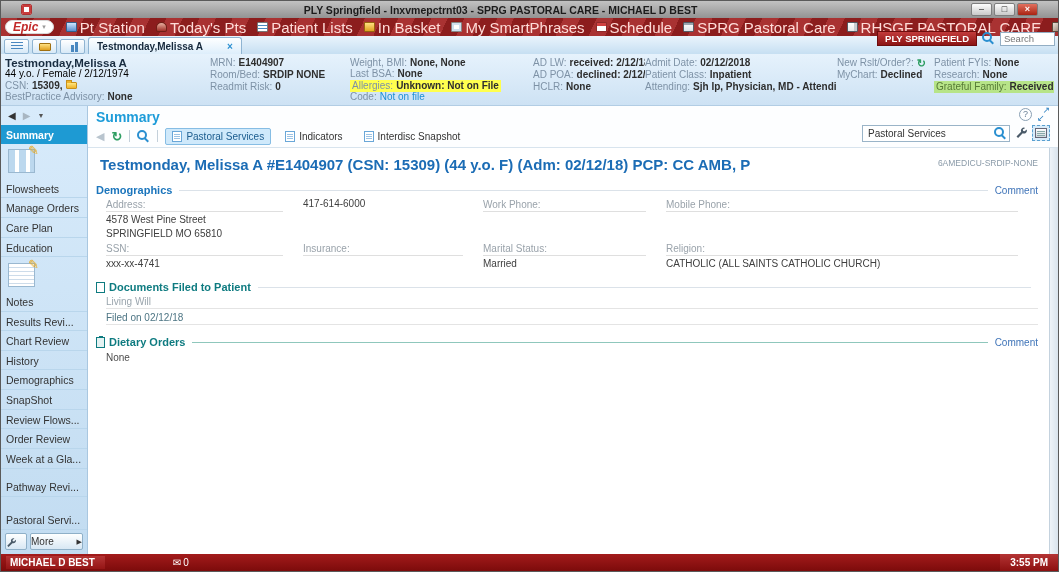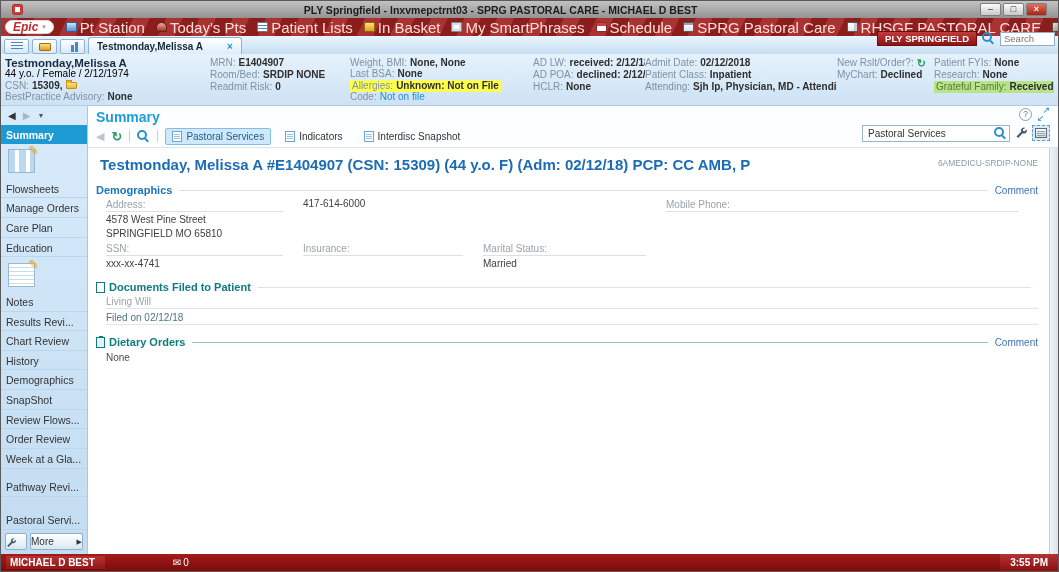--- a/index.html
+++ b/index.html
@@ -3,21 +3,21 @@
 <meta charset="utf-8">
 <style>
   * { box-sizing: border-box; }
   html,body { margin:0; padding:0; background:#444; }
   body { font-family:"Liberation Sans", sans-serif; }
   .app { width:1059px; height:572px; background:#fff; display:flex; flex-direction:column;
          overflow:hidden; border:1px solid #5a5a5a; position:relative; }
 
   
   .titlebar { height:17px; flex:0 0 17px; background:linear-gradient(#c2c2c2,#939393);
-              display:flex; align-items:center; padding:0 11px; }
+              display:flex; align-items:center; padding:0 20px; }
   .title-ico { width:11px; height:11px; background:#fff; border:1px solid #b03030; border-radius:2px;
                box-shadow:inset 0 0 0 2px #c83c3c; }
   .titlebar .title { flex:1; text-align:center; font-size:10.5px; font-weight:bold; color:#1c1c1c; }
   .win-btn { width:21px; height:13px; margin-left:2px; font-size:9px; line-height:11px; text-align:center;
              background:linear-gradient(#fdfdfd,#c9c9c9); border:1px solid #7e7e7e; border-radius:2px; color:#222; }
   .win-btn.close { background:linear-gradient(#e2705e,#a92313); color:#fff; font-weight:bold; }
 
   
   .epicbar { height:18px; flex:0 0 18px; display:flex; align-items:center; padding:0 4px; gap:1px;
              background:repeating-linear-gradient(115deg,#a93232 0 15px,#8c1d1d 15px 30px); }
@@ -505,39 +505,44 @@
           <div class="demo-grid">
             <div class="f-cell">
               <div class="f-lbl">Address:</div>
               <div class="f-val">4578 West Pine Street</div>
               <div class="f-val">SPRINGFIELD MO 65810</div>
             </div>
             <div class="f-cell">
               <div class="f-val">417-614-6000</div>
             </div>
             <div class="f-cell">
+              <div class="f-lbl">Work Phone:</div>
               <div class="f-val"></div>
             </div>
             <div class="f-cell">
               <div class="f-lbl">Mobile Phone:</div>
               <div class="f-val"></div>
             </div>
           </div>
           <div class="demo-grid">
             <div class="f-cell">
               <div class="f-lbl">SSN:</div>
               <div class="f-val">xxx-xx-4741</div>
             </div>
             <div class="f-cell">
               <div class="f-lbl">Insurance:</div>
               <div class="f-val"></div>
             </div>
             <div class="f-cell">
               <div class="f-lbl">Marital Status:</div>
               <div class="f-val">Married</div>
+            </div>
+            <div class="f-cell">
+              <div class="f-lbl">Religion:</div>
+              <div class="f-val">CATHOLIC (ALL SAINTS CATHOLIC CHURCH)</div>
             </div>
           </div>
         </div>
 
         <div class="section">
           <div class="sec-head">
             <span class="ico-doc"></span>
             <span class="htext-teal">Documents Filed to Patient</span>
             <span class="sec-line"></span>
           </div>

